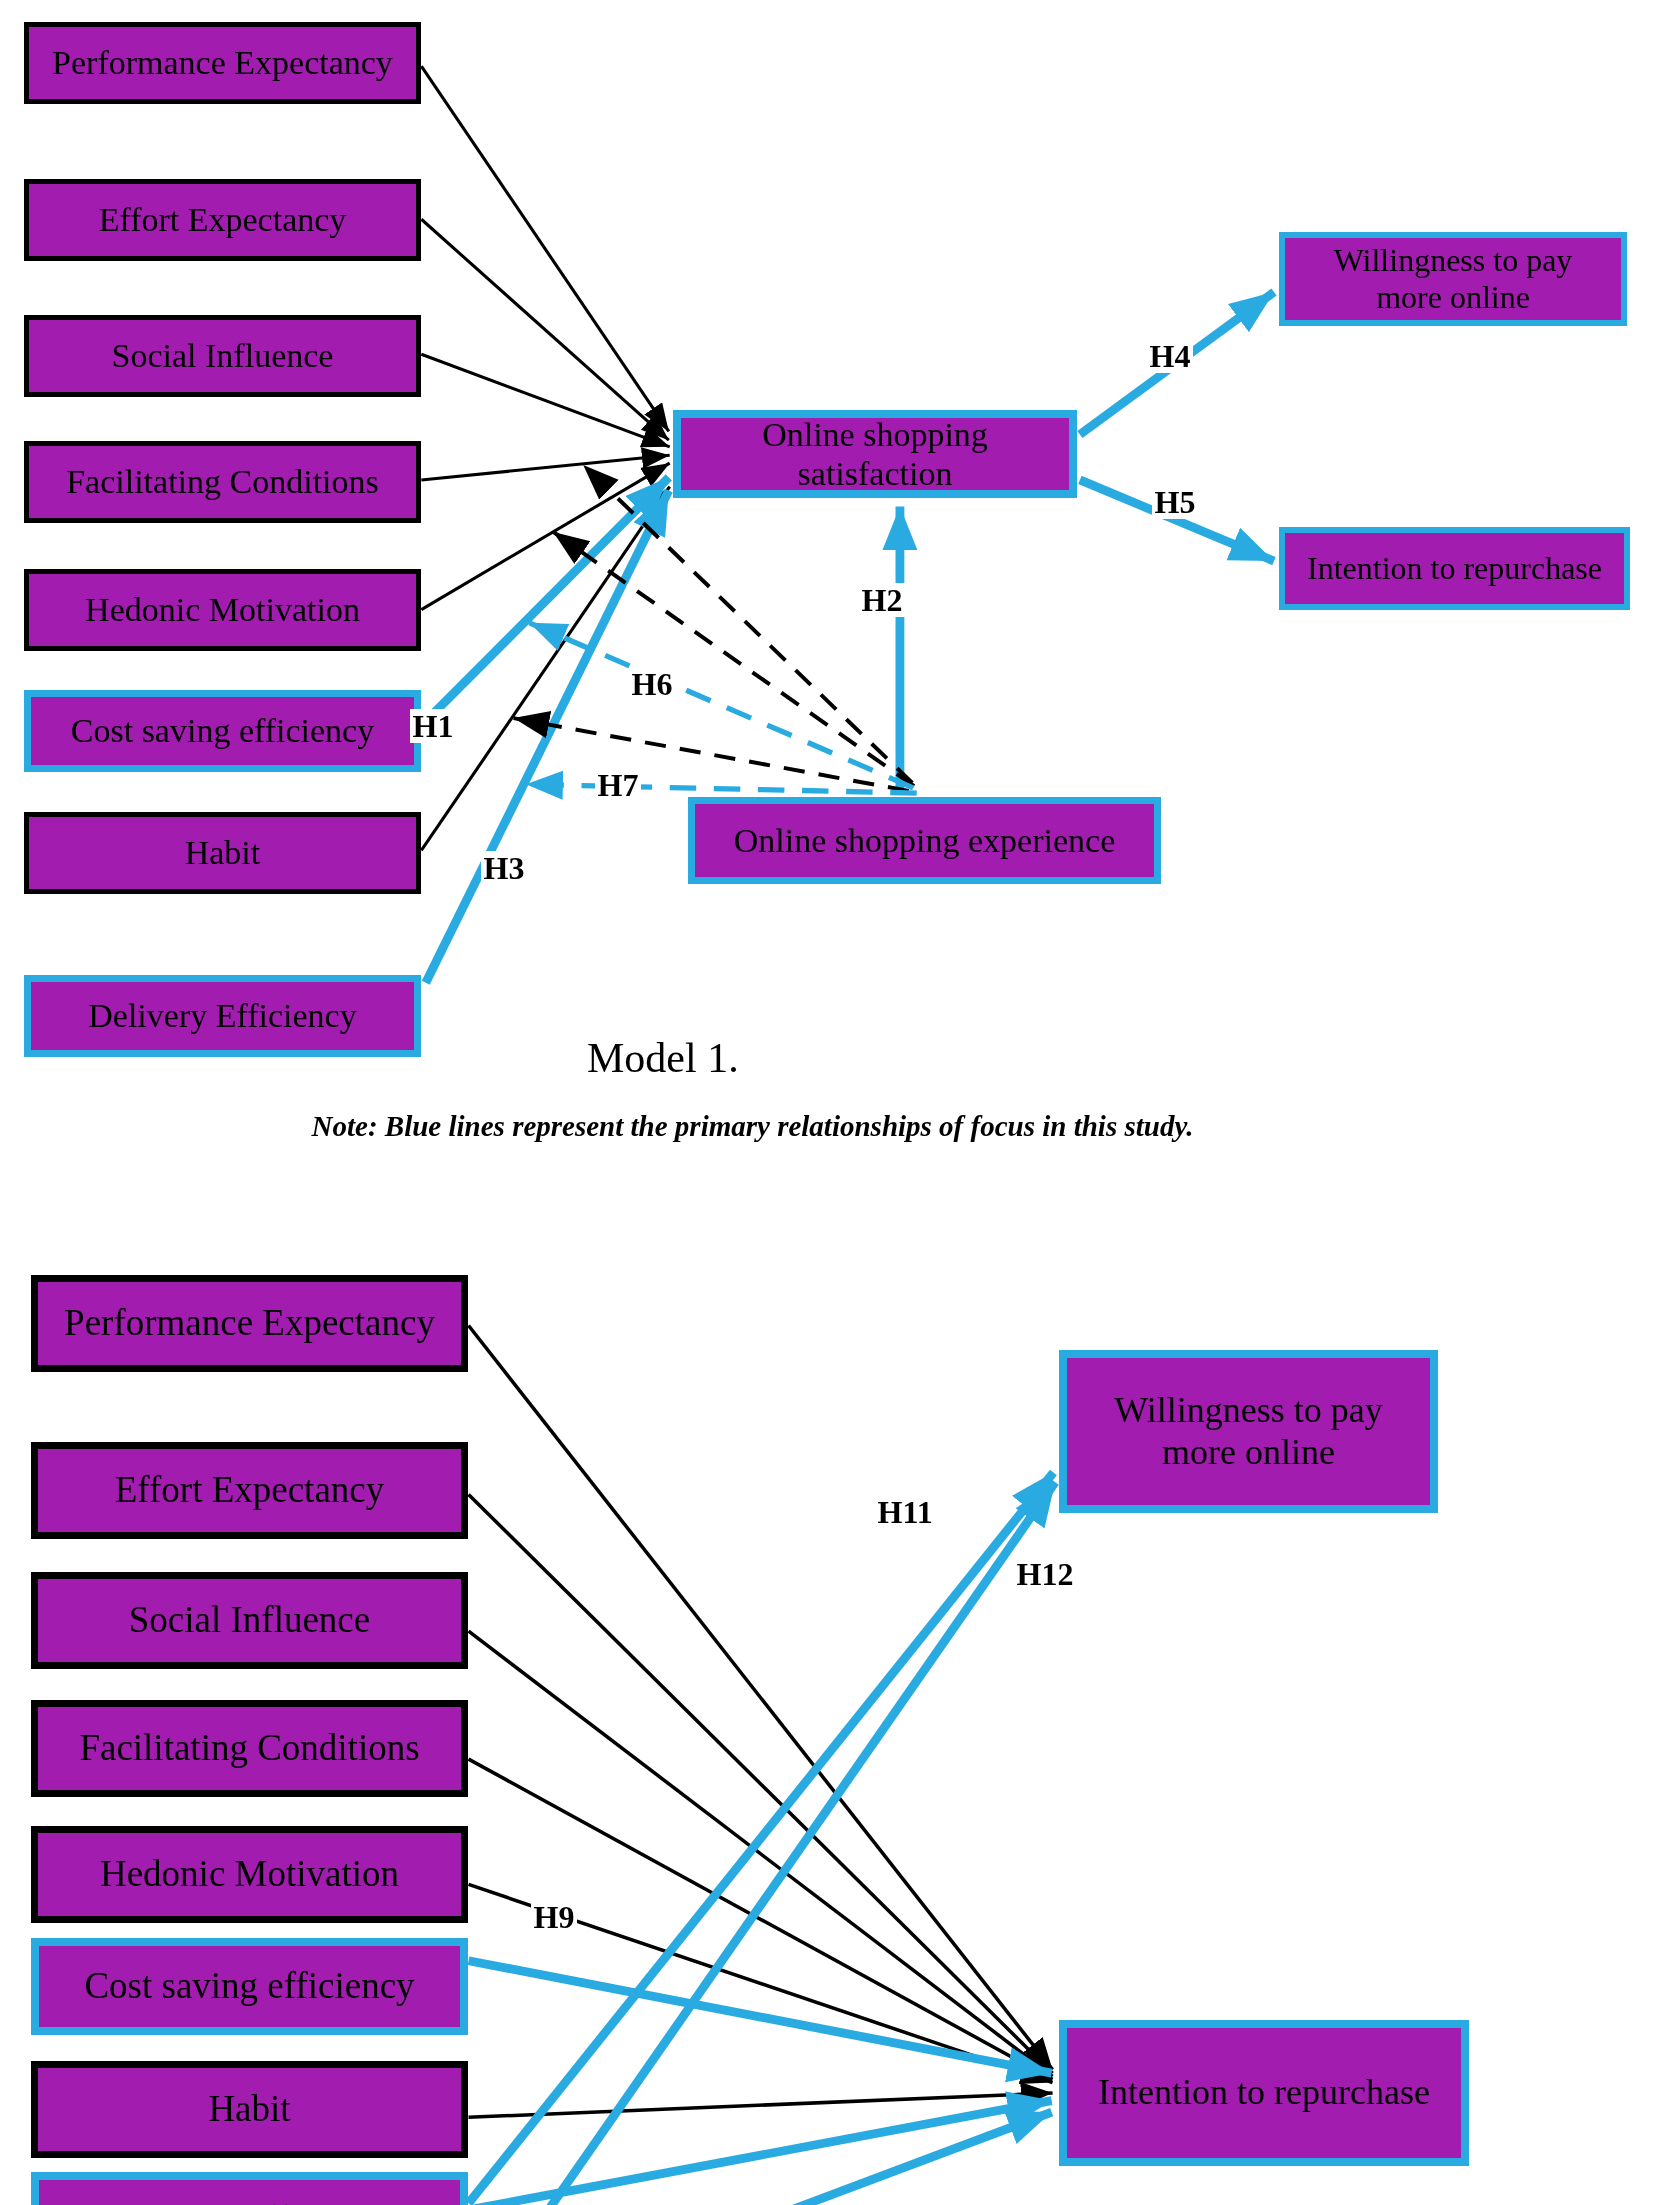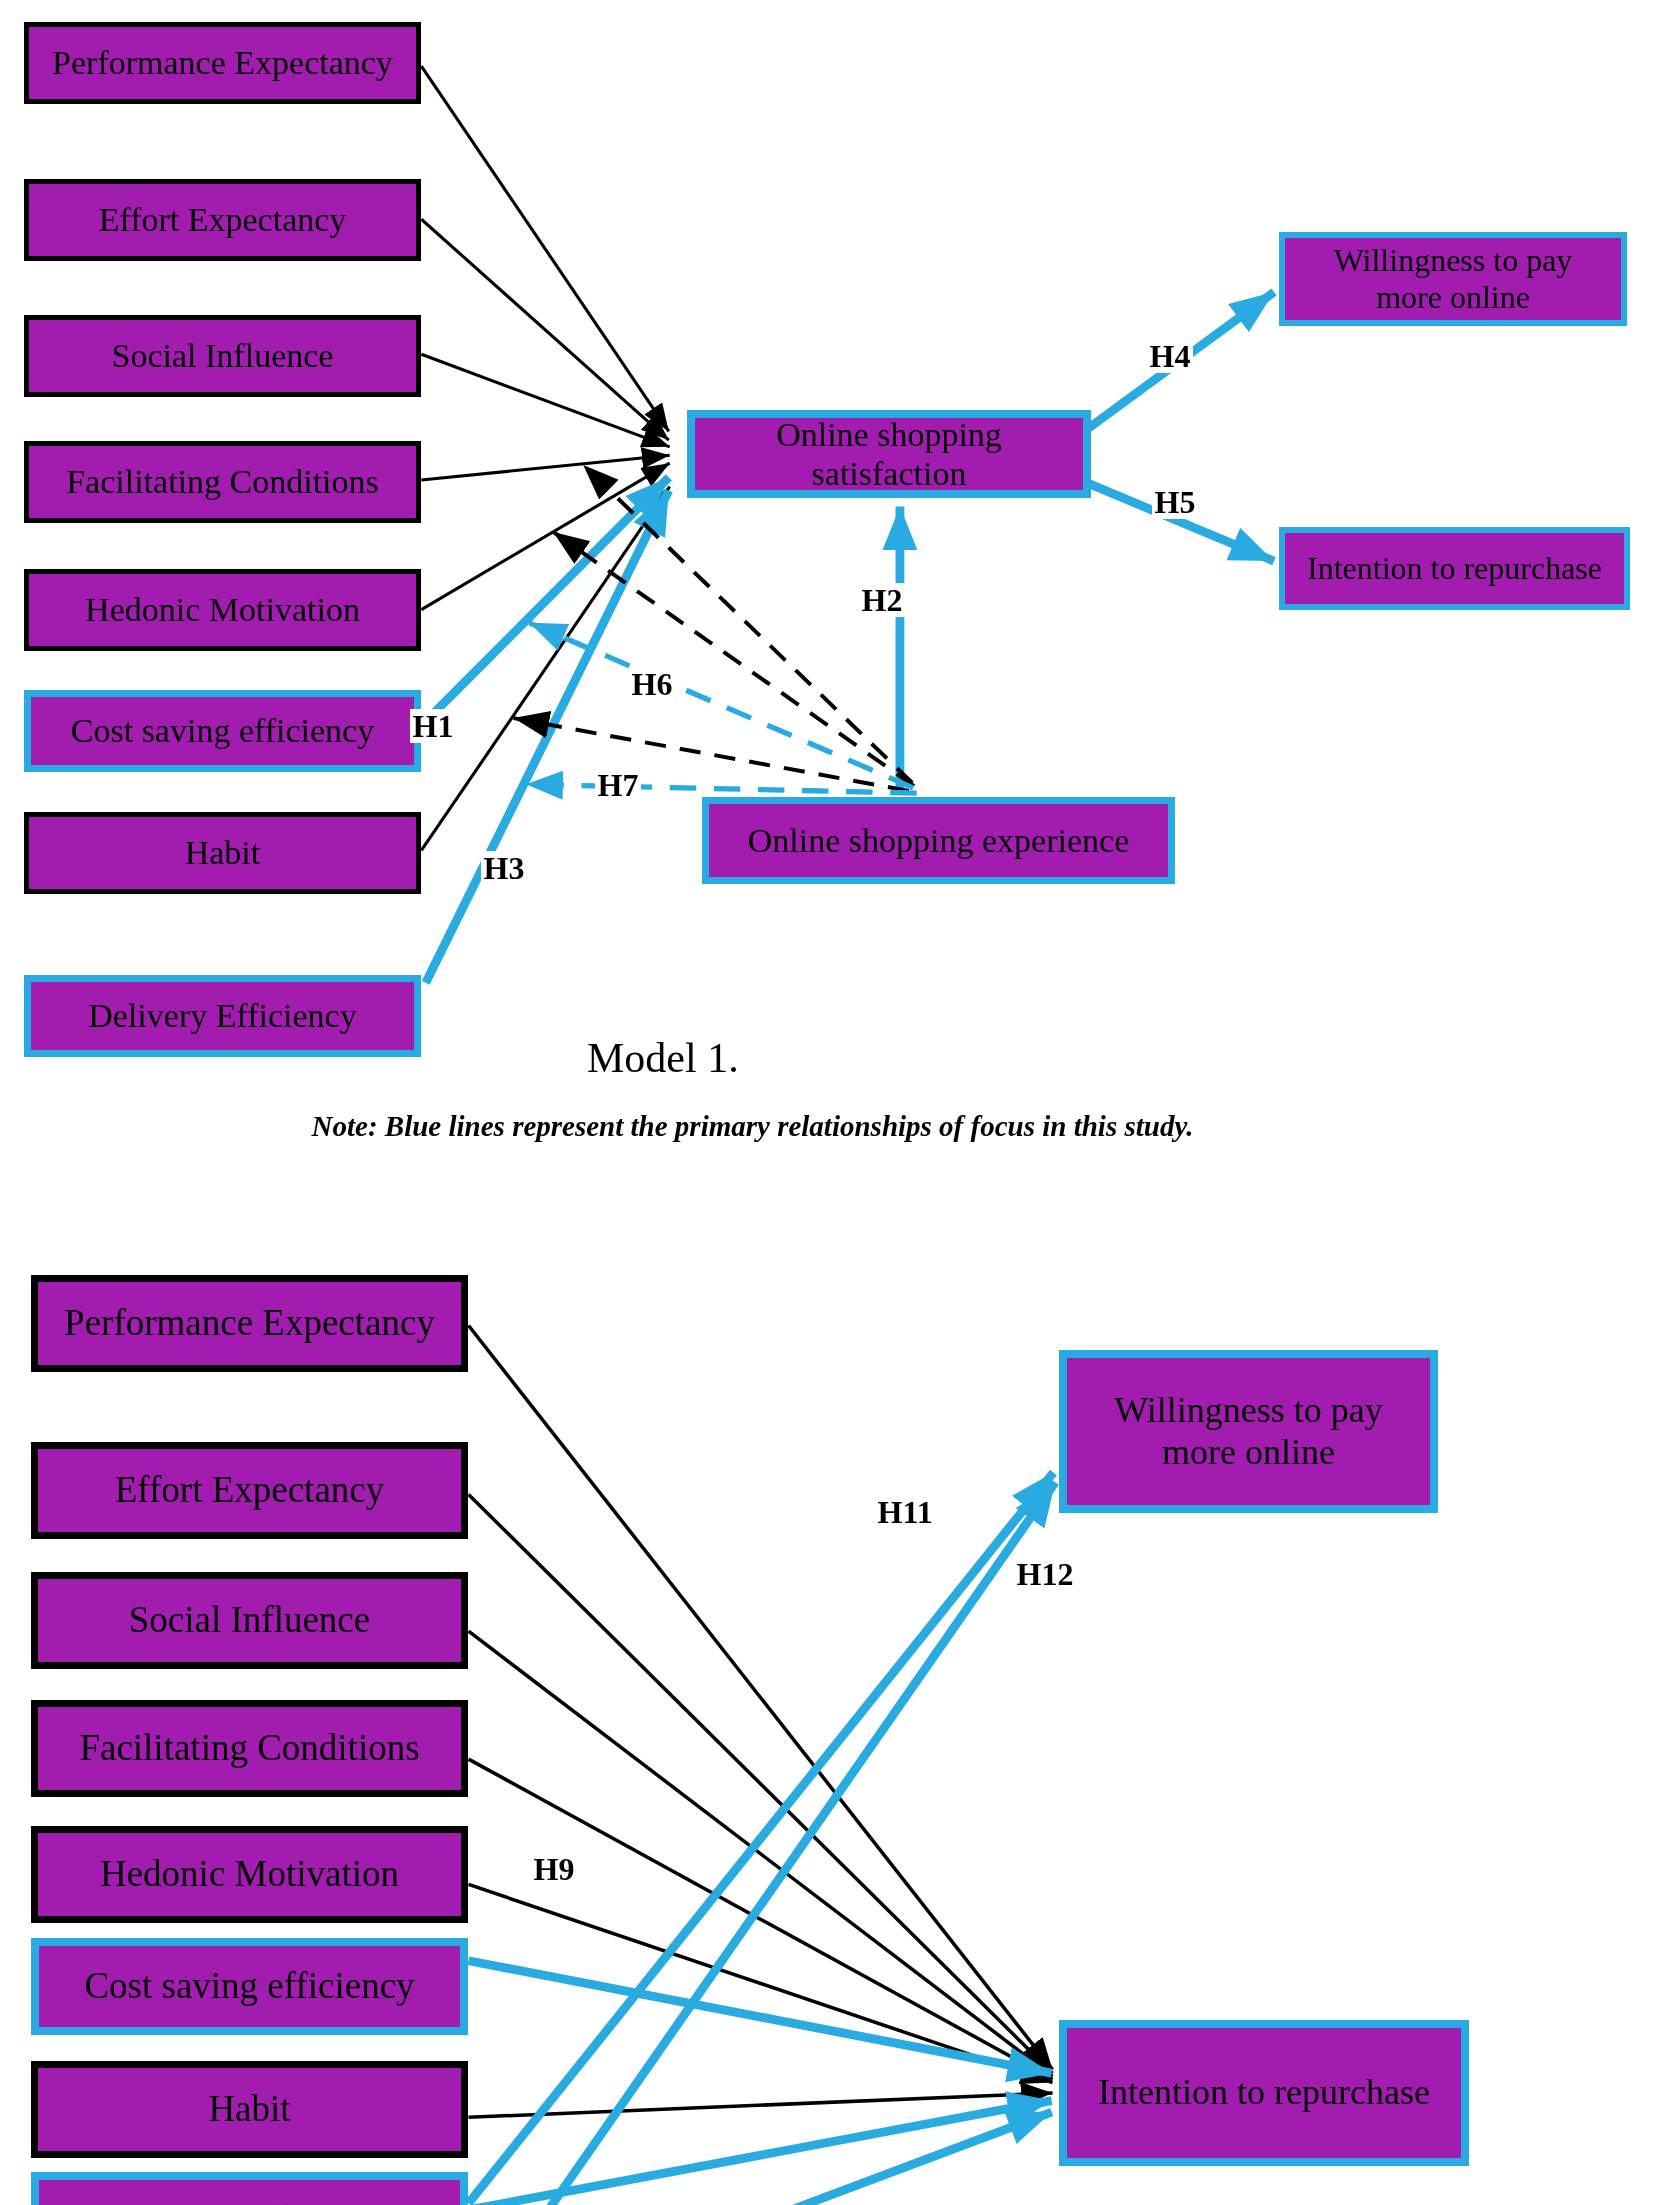--- a/index.html
+++ b/index.html
@@ -20,21 +20,21 @@
     display:flex;
     align-items:center;
     justify-content:center;
     text-align:center;
     line-height:1.15;
   }
   
   .m1-left{left:24px;width:397px;height:82px;font-size:34px;}
   .m1 .v-black{border:5.3px solid #000000;}
   .m1 .v-blue{border:7px solid #29ABE2;}
-  .m1-center{font-size:34px;margin-left:14px;}
+  .m1-center{font-size:34px;}
   .m1-right{font-size:32px;}
   
   .m2-left{left:31px;width:437px;height:97px;font-size:37px;}
   .m2 .v-black{border:7px solid #000000;}
   .m2 .v-blue{border:8px solid #29ABE2;}
   .m2-right{font-size:36px;}
   .hlabel{
     position:absolute;
     font-weight:bold;
     font-size:32px;
@@ -184,21 +184,21 @@
         <span>Delivery Efficiency</span>
       </div>
 
     <div class="box v-blue m2-right" style="left:1059px;top:1350px;width:379px;height:163px">
         <span style="max-width:300px">Willingness to pay more online</span>
       </div>
     <div class="box v-blue m2-right" style="left:1059px;top:2020px;width:410px;height:146px">
         <span>Intention to repurchase</span>
       </div>
 
-    <div class="hlabel" style="left:531px;top:1852px">H9</div>
+    <div class="hlabel" style="left:531px;top:1900px">H9</div>
 
     <div class="hlabel" style="left:875px;top:1495px">H11</div>
     <div class="hlabel" style="left:1014px;top:1557px">H12</div>
 
   </div>
 
 </div>
 
 
 </body></html>

